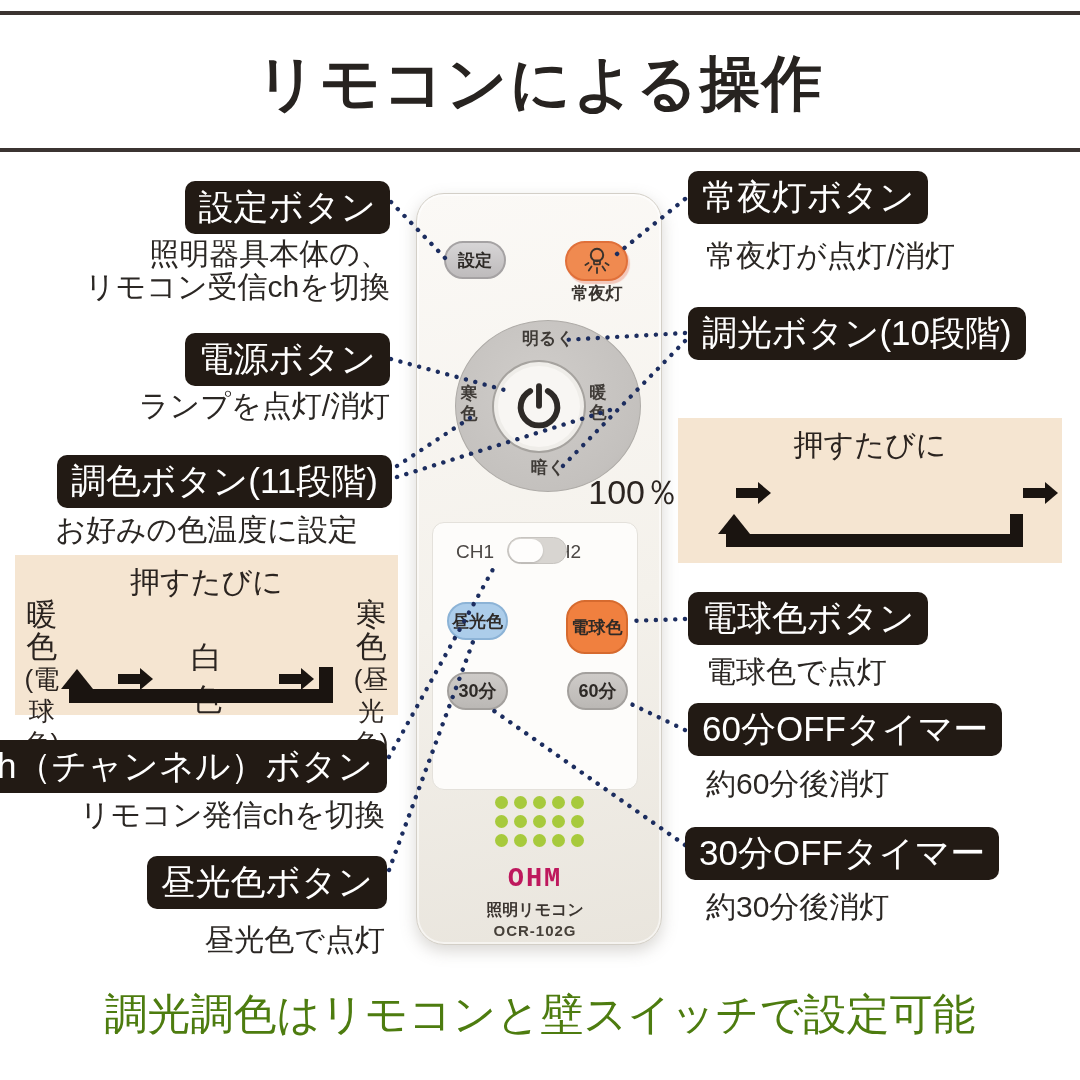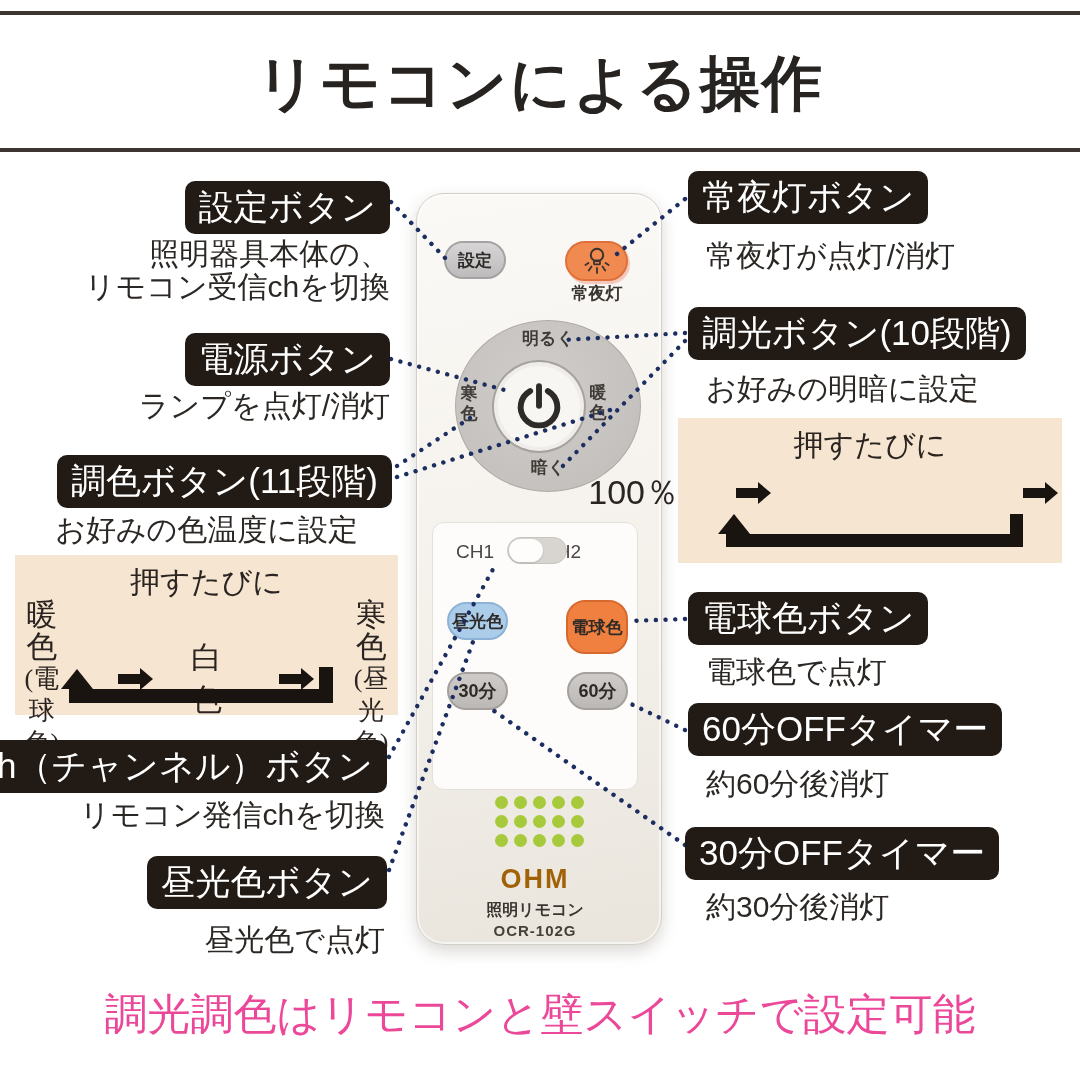--- a/index.html
+++ b/index.html
@@ -13,38 +13,38 @@
   .rule { position:absolute; left:0; width:1080px; height:4px; background:#3b3431; }
   .rule.top { top:11px; }
   .rule.bottom { top:148px; }
   .title {
     position:absolute; top:44px; left:0; width:1080px; text-align:center;
     font-size:60px; font-weight:700; letter-spacing:2px; color:#272320;
   }
   
   .footer {
     position:absolute; top:986px; left:0; width:1080px; text-align:center;
-    font-size:43px; font-weight:500; color:#ec4899;
+    font-size:43px; font-weight:500; color:#4d7c0f;
   }
   
   .lb {
     position:absolute; background:#221a14; color:#ffffff; border-radius:10px;
     font-size:35px; font-weight:500; line-height:1.22; padding:5px 14px;
     white-space:nowrap; z-index:20;
   }
   .desc {
     position:absolute; font-size:30px; color:#2b2724; line-height:33px;
     white-space:nowrap; z-index:20;
   }
   .desc.r { text-align:right; }
   
   .cycle { position:absolute; background:#f5e5d1; z-index:15; }
   .cycle .heading { position:absolute; top:7px; left:0; width:100%; text-align:center; font-size:30px; color:#2b2420; }
   .cycle-row { position:absolute; left:4px; right:4px; display:flex; align-items:center; justify-content:center;gap:47px; }
-  .step { text-align:center; line-height:32px; color:#2b2420;font-family:Liberation Serif, serif; }
+  .step { text-align:center; line-height:32px; color:#2b2420; }
   .step .main { font-size:31px; }
   .step .sub  { font-size:26px; }
   .mid { font-size:31px; color:#2b2420; padding:0 4px; }
   .arr { position:relative; width:34px; height:12px; margin:0 6px; }
   .arr .bar { position:absolute; left:0; top:1px; width:22px; height:10px; background:#1a1410; }
   .arr .head { position:absolute; left:22px; top:-5px; width:0; height:0;
     border-top:11px solid transparent; border-bottom:11px solid transparent; border-left:13px solid #1a1410; }
   .bigdot { width:11px; height:11px; border-radius:50%; background:#1a1410; margin:0 5px; }
   .ret-bar, .ret-v { position:absolute; background:#1a1410; }
   .ret-head { position:absolute; width:0; height:0;
@@ -107,21 +107,21 @@
   .btn-bulb { left:566px; top:600px; width:62px; height:54px; border-radius:19px;
     background:#f0803f; border:2px solid #d66a2e; font-size:17px; }
   .btn-t30 { left:447px; top:672px; width:61px; height:38px; border-radius:19px;
     background:linear-gradient(#cecbc8,#bbb8b5); border:2px solid #a3a09d; font-size:18px; }
   .btn-t60 { left:567px; top:672px; width:61px; height:38px; border-radius:19px;
     background:linear-gradient(#cecbc8,#bbb8b5); border:2px solid #a3a09d; font-size:18px; }
   .leds { position:absolute; left:495px; top:796px; display:grid;
     grid-template-columns:repeat(5,13px); grid-auto-rows:13px; gap:6px; z-index:7; }
   .leds span { width:13px; height:13px; border-radius:50%; background:#a7ca3c; }
   .brand { position:absolute; left:432px; top:864px; width:206px; text-align:center;
-    font-size:27px; font-weight:800; letter-spacing:2px; color:#a16207; z-index:7; }
+    font-size:27px; font-weight:800; letter-spacing:2px; color:#be185d; z-index:7;font-family:Liberation Mono, monospace; }
   .product { position:absolute; left:432px; top:900px; width:206px; text-align:center;
     font-size:16px; font-weight:700; color:#3b3530; z-index:7; }
   .model { position:absolute; left:432px; top:922px; width:206px; text-align:center;
     font-size:15px; font-weight:700; letter-spacing:1px; color:#464039; z-index:7; }
 </style>
 </head>
 <body>
 
 <div id="stage">
 
@@ -266,21 +266,20 @@
   <div class="lb" style="right:693px; top:740px;">ch（チャンネル）ボタン</div>
   <div class="desc r" style="right:695px; top:798px;">リモコン発信chを切換</div>
 
   <div class="lb" style="right:693px; top:856px;">昼光色ボタン</div>
   <div class="desc r" style="right:695px; top:923px;">昼光色で点灯</div>
 
   <div class="lb" style="left:688px; top:171px;">常夜灯ボタン</div>
   <div class="desc" style="left:706px; top:239px;">常夜灯が点灯/消灯</div>
 
   <div class="lb" style="left:688px; top:307px;">調光ボタン(10段階)</div>
-  <div class="desc" style="left:706px; top:372px;">お好みの明暗に設定</div>
 
   <div class="cycle" style="left:678px; top:418px; width:384px; height:145px;">
     <div class="heading">押すたびに</div>
     <div class="cycle-row" style="top:52px;">
       <div class="mid" style="font-size:34px;">100％</div>
       <div class="arr">
           <div class="bar"></div>
           <div class="head"></div>
         </div>
       <div class="bigdot"></div>

